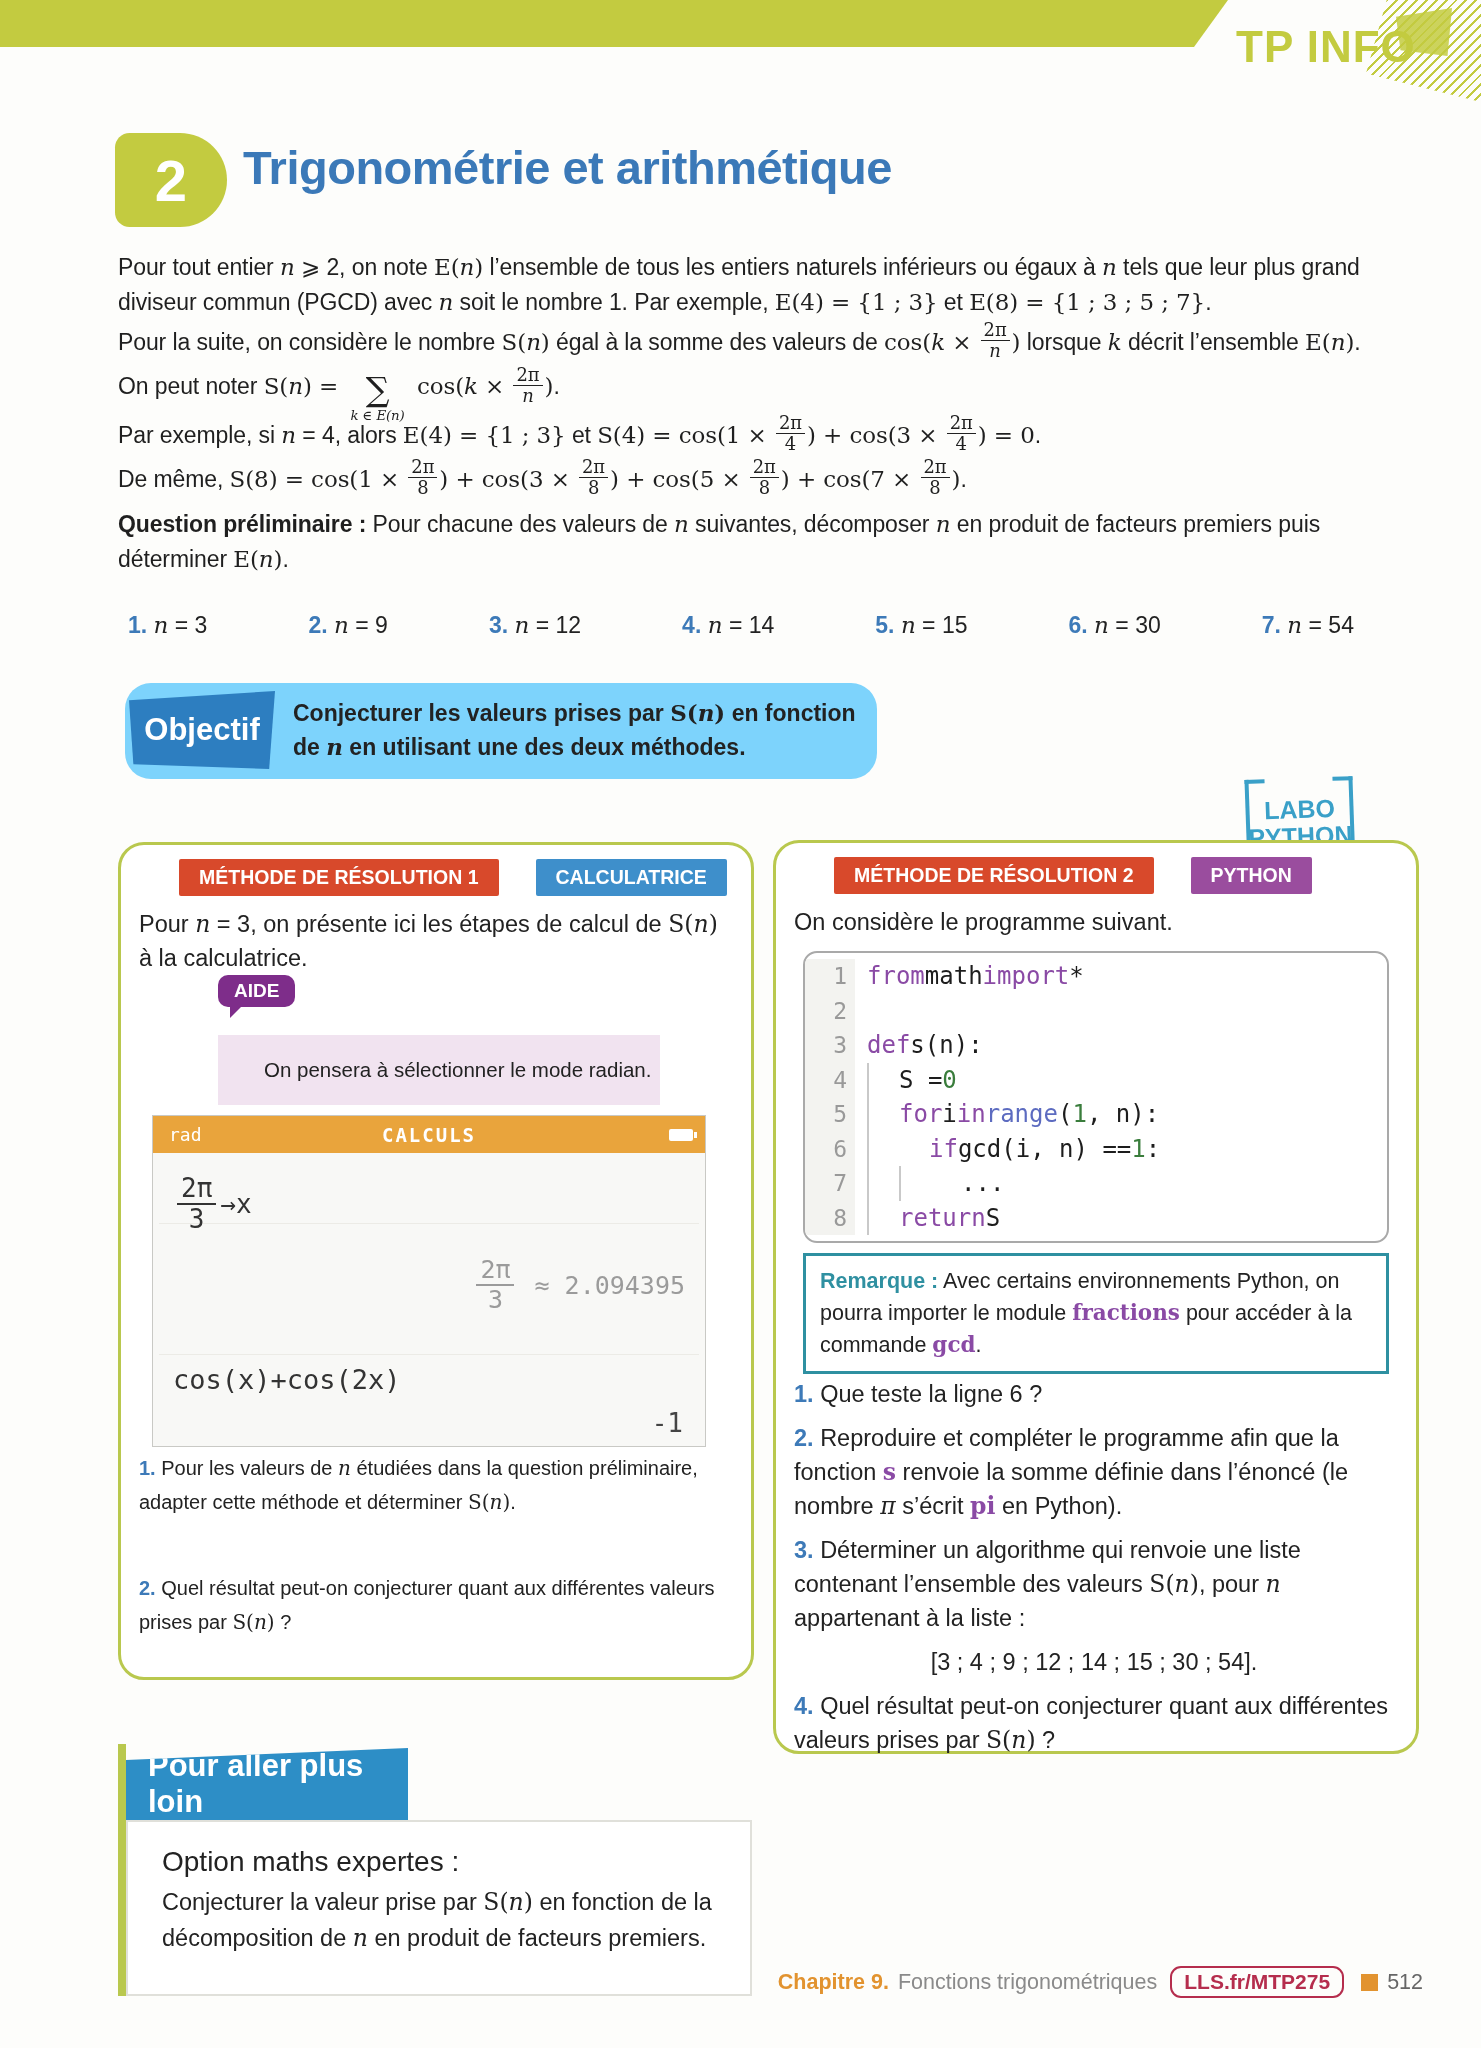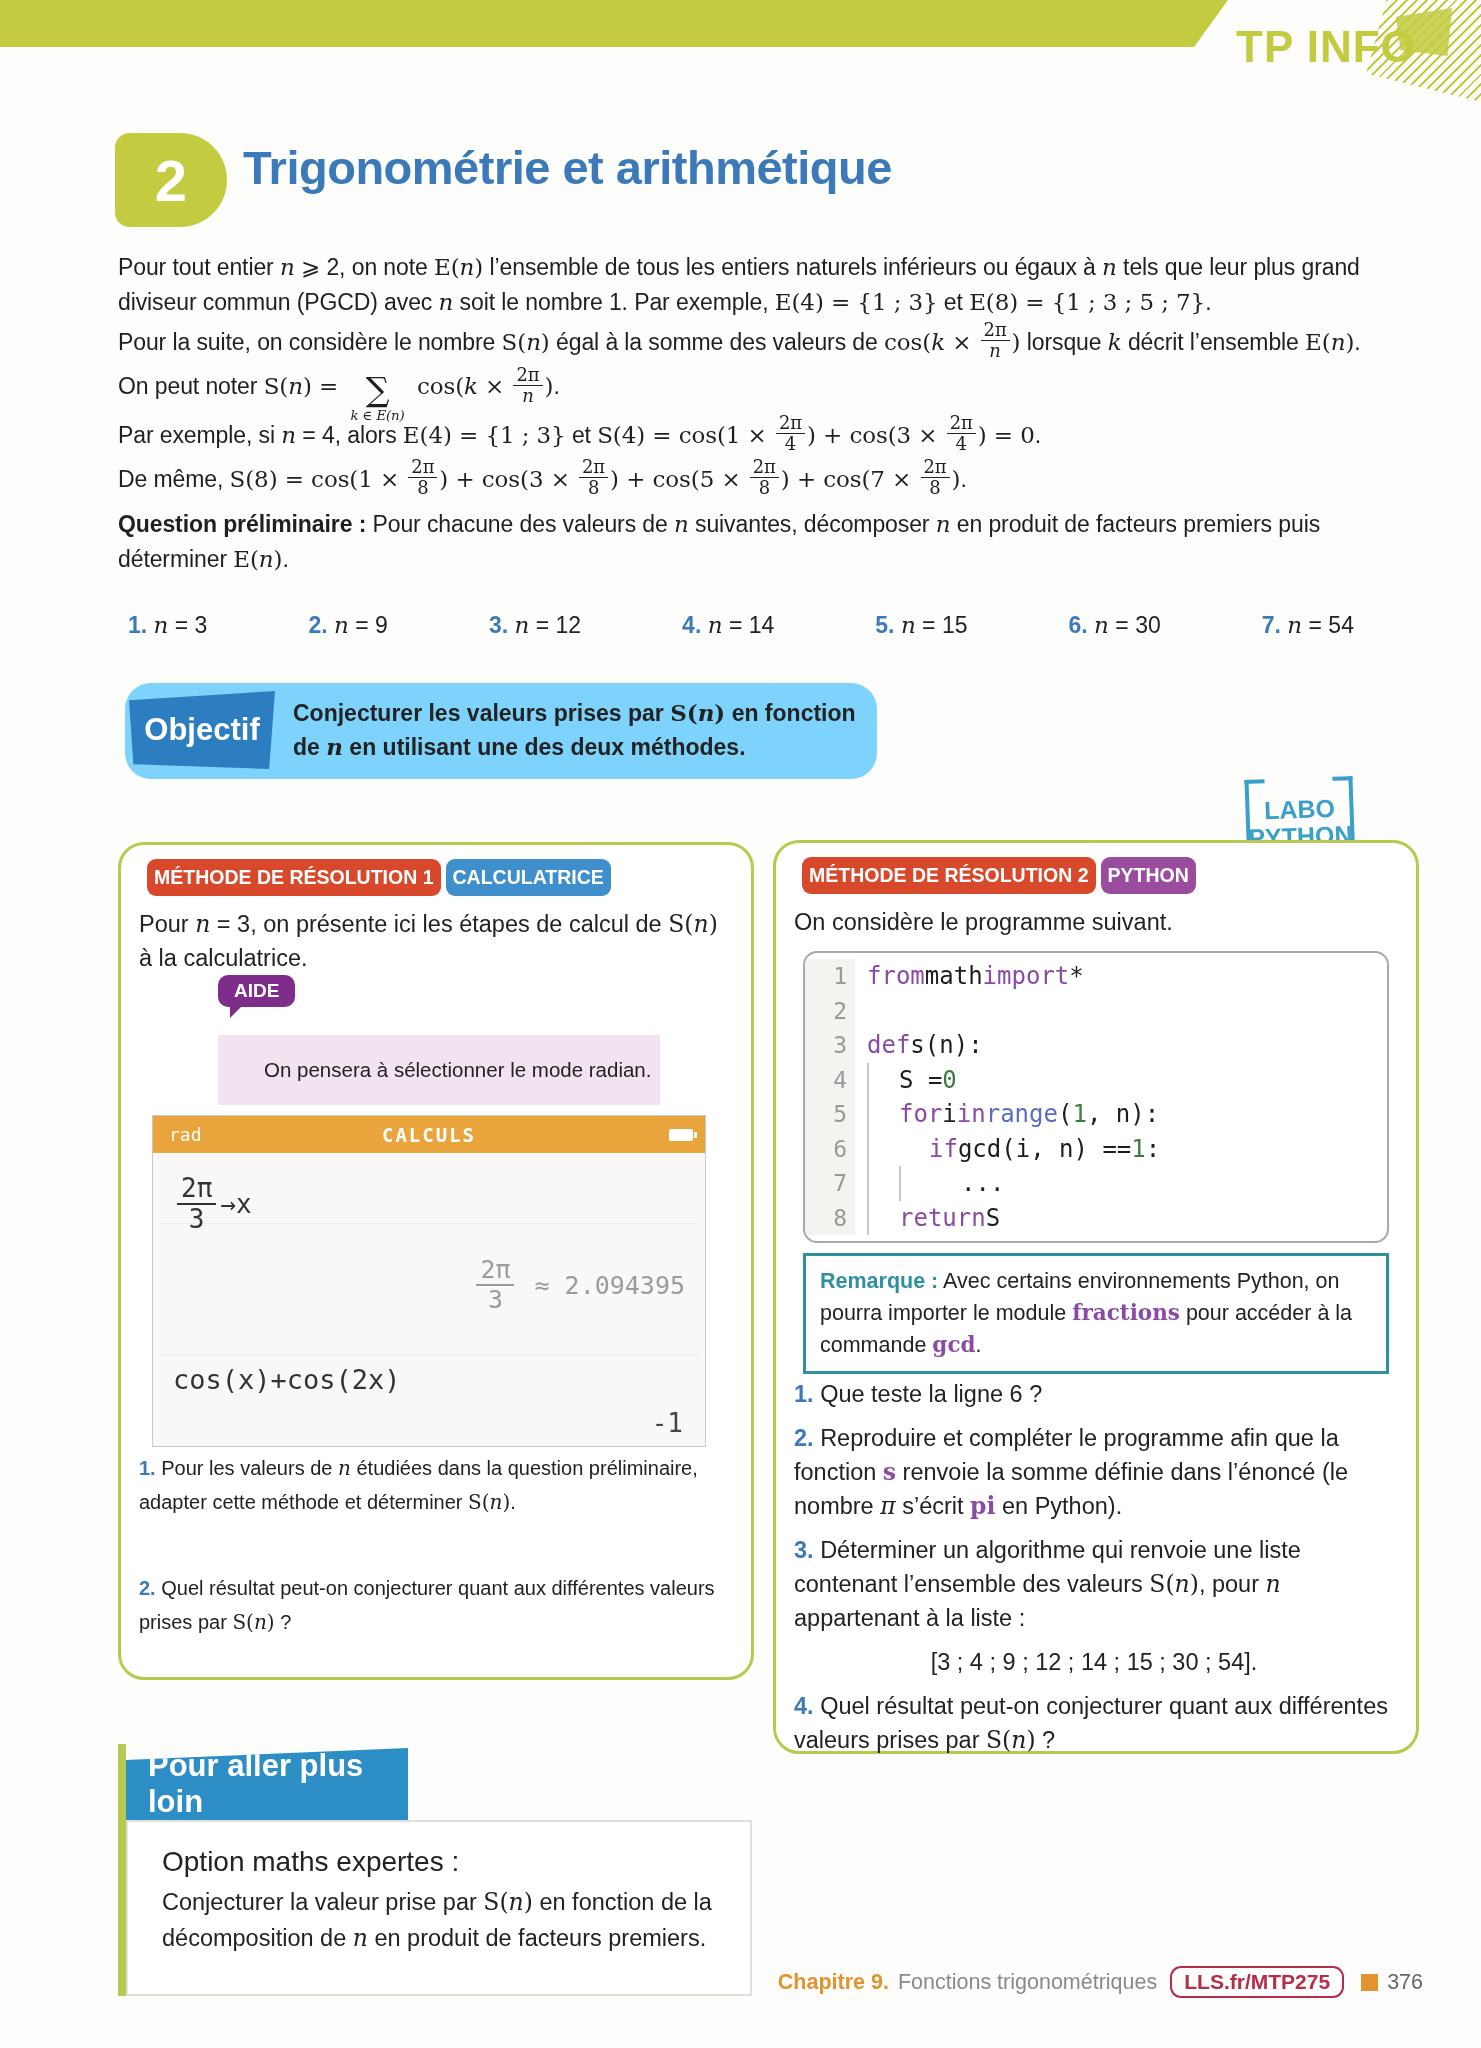--- a/index.html
+++ b/index.html
@@ -57,21 +57,21 @@
   .labo::before{content:"";position:absolute;left:0;top:4px;bottom:4px;width:16px;
         border:4px solid #3aa0c8;border-right:none;}
   .labo::after{content:"";position:absolute;right:0;top:4px;bottom:4px;width:16px;
         border:4px solid #3aa0c8;border-left:none;}
 
   
   .mbox{position:absolute;border:3px solid #b9c84e;border-radius:26px;background:#fff;}
   .mbox1{left:118px;top:842px;width:630px;height:832px;}
   .mbox2{left:773px;top:840px;width:640px;height:908px;}
   .badges{position:absolute;left:26px;top:14px;display:flex;gap:5px;}
-  .badge{color:#fff;font-weight:800;font-size:19.5px;padding:7px 7px;border-radius:9px;white-space:nowrap;}
+  .badge{color:#fff;font-weight:800;font-size:19.5px;padding:7px 20px;border-radius:2px;white-space:nowrap;margin-left:32px;}
   .badge-red{background:#d8492b;}
   .badge-blue{background:#3e8fcb;}
   .badge-purple{background:#9a4d9e;}
   .mintro{position:absolute;left:18px;top:62px;width:596px;font-size:23.5px;line-height:34px;}
 
   
   .aide-tab{position:absolute;left:97px;top:130px;background:#7e2d8a;color:#fff;font-weight:800;font-size:19px;
         padding:5px 16px;border-radius:10px;}
   .aide-tab::after{content:"";position:absolute;left:12px;bottom:-11px;border:6px solid rgba(0,0,0,0);
         border-top-color:#7e2d8a;border-left-color:#7e2d8a;}
@@ -342,16 +342,16 @@
   <div class="further-box">
     <div class="further-head">Option maths expertes :</div>
     <div class="further-body">Conjecturer la valeur prise par <span class="mr">S(</span><span class="mv">n</span><span class="mr">)</span> en fonction de la décomposition de <span class="mv">n</span> en produit de facteurs premiers.</div>
   </div>
 
   <div class="footer">
     <span class="f-chap">Chapitre 9.</span>
     <span class="f-title">Fonctions trigonométriques</span>
     <span class="lls">LLS.fr/MTP275</span>
     <span class="sq"></span>
-    <span class="f-num">376</span>
+    <span class="f-num">512</span>
   </div>
 
 </div>
 
 </body></html>

